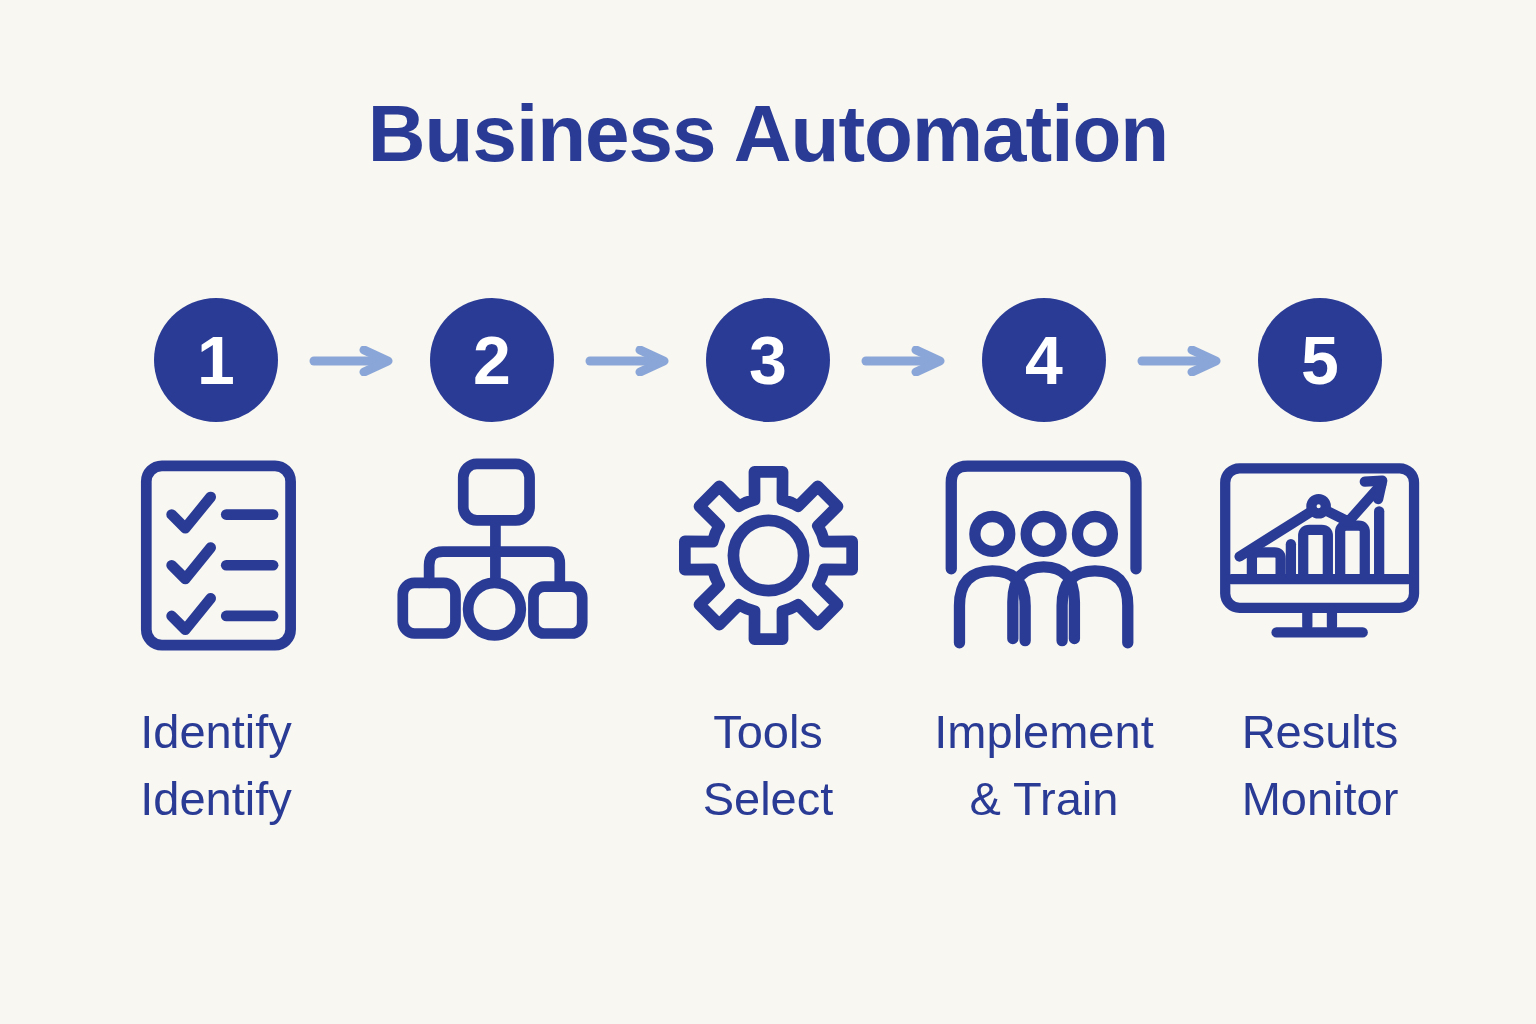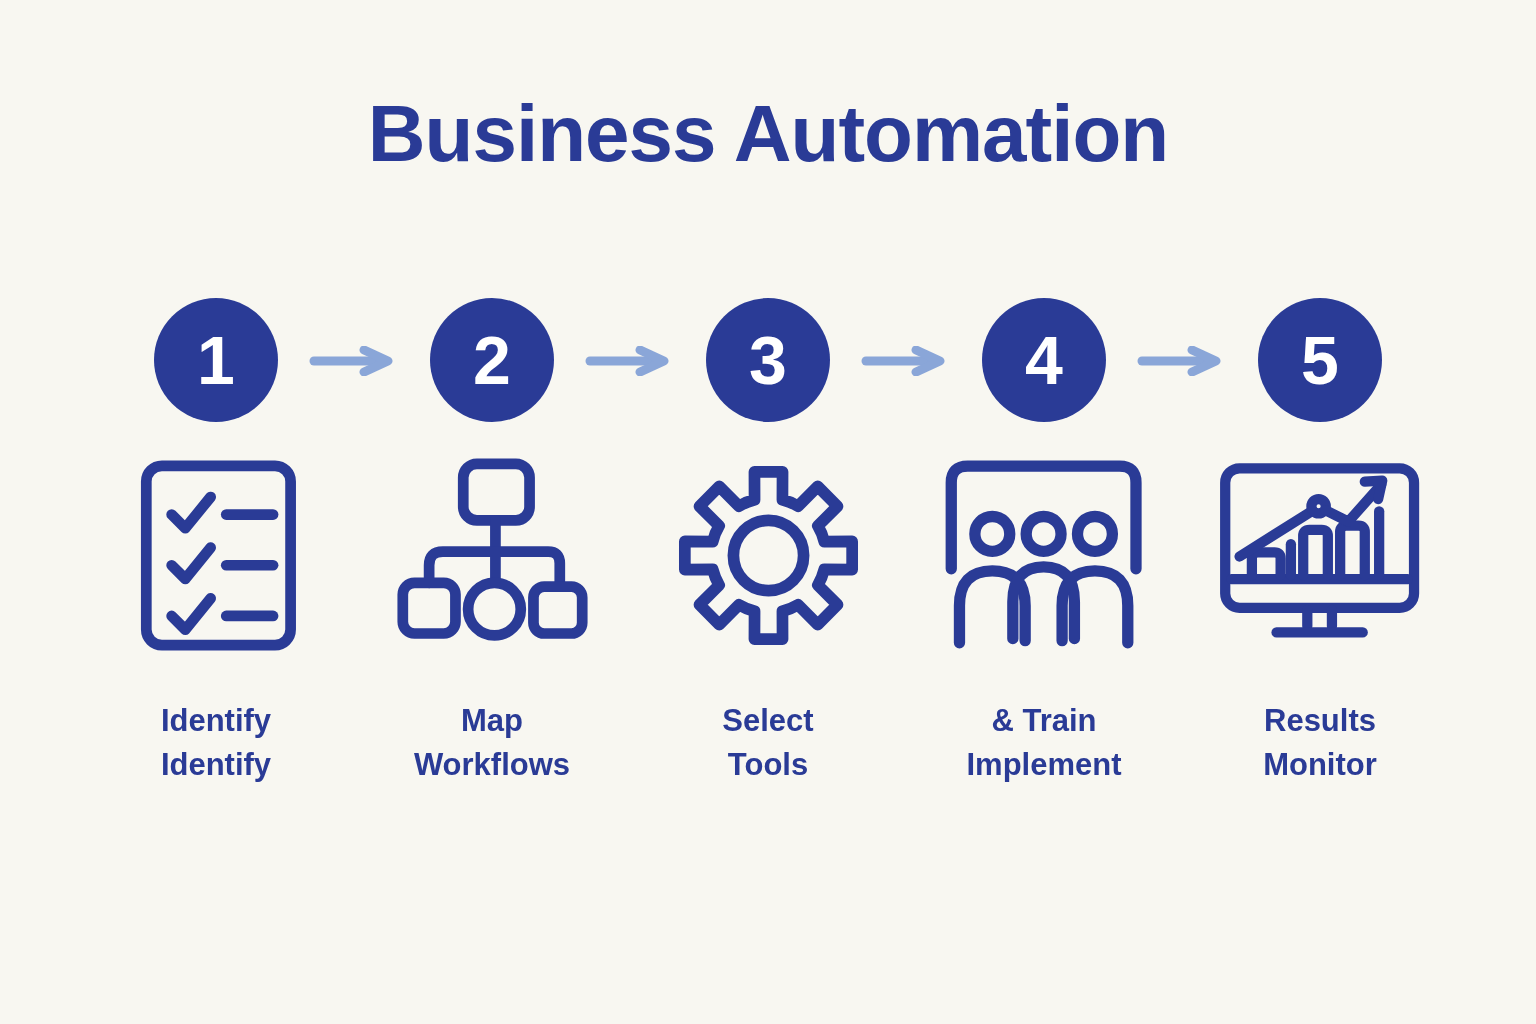--- a/index.html
+++ b/index.html
@@ -67,22 +67,22 @@
     height:195px;
     width:auto;
     stroke:var(--primary);
     fill:none;
     stroke-linecap:round;
     stroke-linejoin:round;
   }
   .label{
     margin-top:46px;
     text-align:center;
-    font-size:31px;
-    font-weight:700;
+    font-size:47px;
+    font-weight:400;
     line-height:1.42;
     color:var(--primary);
     white-space:nowrap;
   }
   .arrow{
     position:absolute;
     top:346px;
     width:92px;height:30px;
   }
   .arrow svg{
@@ -134,60 +134,56 @@
       <div class="icon-box">
         <svg viewBox="0 0 200 200" stroke-width="11">
           <rect x="70" y="6" width="68" height="58" rx="14"></rect>
           <path d="M103 64 V126"></path>
           <path d="M35 128 V110 Q35 96 49 96 H157 Q169 96 169 108 V132"></path>
           <rect x="8" y="128" width="54" height="52" rx="12"></rect>
           <circle cx="102" cy="155" r="27"></circle>
           <rect x="142" y="132" width="50" height="48" rx="11"></rect>
         </svg>
       </div>
-      <div class="label">
-        <div>Map</div>
-        <div>Workflows</div>
-      </div>
     </div>
 
     <div class="step">
       <div class="circle">
         <span>3</span>
       </div>
       <div class="icon-box">
         <svg viewBox="0 0 200 200" stroke-width="12">
           <path id="gear-body" d="M157.2 85.7 L185.8 85.6 L185.8 114.4 L157.2 114.3 A59 59 0 0 1 150.6 130.4 L150.6 130.4 L170.8 150.5 L150.5 170.8 L130.4 150.6 A59 59 0 0 1 114.3 157.2 L114.3 157.2 L114.4 185.8 L85.6 185.8 L85.7 157.2 A59 59 0 0 1 69.6 150.6 L69.6 150.6 L49.5 170.8 L29.2 150.5 L49.4 130.4 A59 59 0 0 1 42.8 114.3 L42.8 114.3 L14.2 114.4 L14.2 85.6 L42.8 85.7 A59 59 0 0 1 49.4 69.6 L49.4 69.6 L29.2 49.5 L49.5 29.2 L69.6 49.4 A59 59 0 0 1 85.7 42.8 L85.7 42.8 L85.6 14.2 L114.4 14.2 L114.3 42.8 A59 59 0 0 1 130.4 49.4 L130.4 49.4 L150.5 29.2 L170.8 49.5 L150.6 69.6 A59 59 0 0 1 157.2 85.7 Z"></path>
           <circle cx="100" cy="100" r="36"></circle>
         </svg>
       </div>
       <div class="label">
+        <div>Tools</div>
         <div>Select</div>
-        <div>Tools</div>
       </div>
     </div>
 
     <div class="step">
       <div class="circle">
         <span>4</span>
       </div>
       <div class="icon-box">
         <svg viewBox="0 0 200 190" stroke-width="11">
           <path d="M10 108 V24 Q10 8 26 8 H174 Q190 8 190 24 V108"></path>
           <circle cx="50" cy="74" r="17"></circle>
           <circle cx="100" cy="74" r="17"></circle>
           <circle cx="150" cy="74" r="17"></circle>
           <path d="M18 180 V144 Q18 110 50 110 Q82 110 82 144 V178"></path>
           <path d="M70 176 V140 Q70 106 100 106 Q130 106 130 140 V176"></path>
           <path d="M118 178 V144 Q118 110 150 110 Q182 110 182 144 V180"></path>
         </svg>
       </div>
       <div class="label">
+        <div>Implement</div>
         <div>&amp; Train</div>
-        <div>Implement</div>
       </div>
     </div>
 
     <div class="step">
       <div class="circle">
         <span>5</span>
       </div>
       <div class="icon-box">
         <svg viewBox="0 0 200 190" stroke-width="10">
           <rect x="8" y="10" width="184" height="136" rx="14"></rect>

